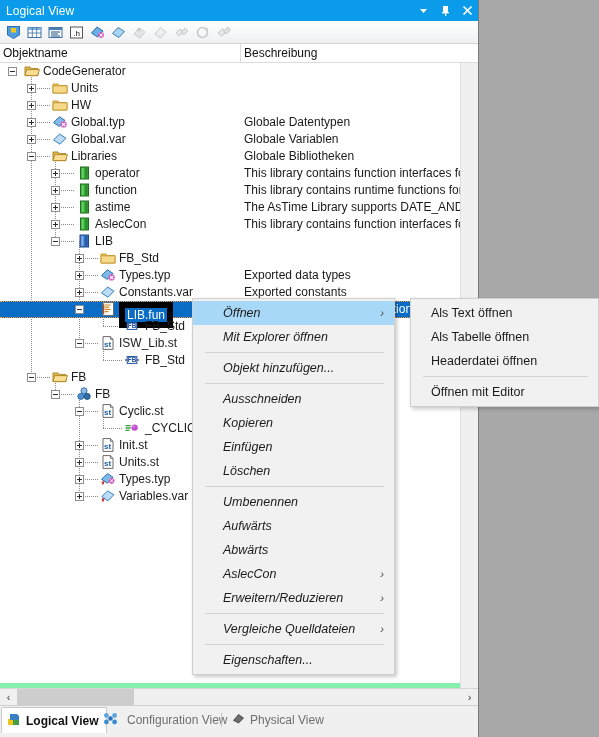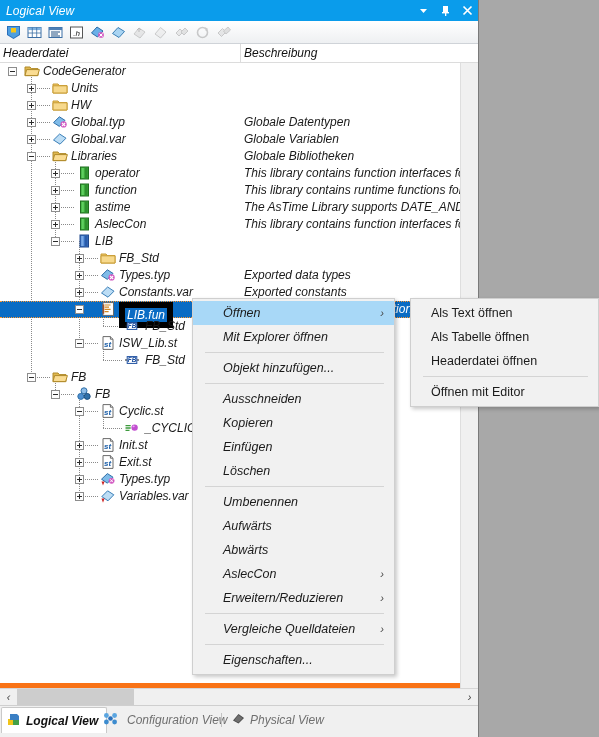--- a/index.html
+++ b/index.html
@@ -9,23 +9,22 @@
     background: #a8a8a8;
     font-family: "Liberation Sans", sans-serif;
     overflow: hidden;
   }
   #root { position: relative; width: 599px; height: 737px; }
 
   
   .window {
     position: absolute; left: 0; top: 0;
     width: 479px; height: 737px;
-    background: #f97316;
+    background: #86efac;
     border-right: 1px solid #7a7a7a;
-    font-style: italic;
   }
 
   .titlebar {
     position: relative;
     height: 21px;
     background: #0a9ceb;
     display: flex; align-items: center;
   }
   .titlebar .title {
     color: #ffffff;
@@ -318,21 +317,21 @@
       </span>
       <span class="tbar-icon disabled">
         <svg width="17" height="17" viewBox="0 0 17 17">
           <path d="M3 9 L7.5 4.5 L11 8 L6.5 12.5 Z" fill="#d0d0d0" stroke="#8a8a8a"></path>
           <path d="M8.5 7 L13 3 L15.5 6 L11 10 Z" fill="#bdbdbd" stroke="#8a8a8a"></path>
         </svg>
       </span>
     </div>
 
     <div class="colheader">
-      <span class="ch ch-1">Headerdatei</span>
+      <span class="ch ch-1">Objektname</span>
       <span class="divider"></span>
       <span class="ch ch-2">Beschreibung</span>
     </div>
 
     <div class="treepane">
       <div id="tree-lines">
           <span class="vline" style="left:31px; top:8px; height:307px;"></span>
           <span class="vline" style="left:55px; top:93px; height:86px;"></span>
           <span class="vline" style="left:79px; top:178px; height:103px;"></span>
           <span class="vline" style="left:103px; top:246px; height:18px;"></span>
@@ -620,21 +619,21 @@
           </div>
           <div class="row" style="top: 391px;">
             <span class="exp plus" style="left:75px; top:4px;"></span>
             <span class="ico" style="left:100px; top:0px;">
               <svg width="16" height="16" viewBox="0 0 16 16">
                 <path d="M3 1.6 h7.4 l2.6 2.6 v10.2 H3 Z" fill="#ffffff" stroke="#6b6b6b"></path>
                 <path d="M10.4 1.6 v2.6 h2.6" fill="#dddddd" stroke="#6b6b6b"></path>
                 <text x="7.6" y="11.6" font-size="8" font-weight="bold" text-anchor="middle" fill="#1d5fa8" font-family="Liberation Sans">st</text>
               </svg>
             </span>
-            <span class="label" style="left:119px;">Exit.st</span>
+            <span class="label" style="left:119px;">Units.st</span>
           </div>
           <div class="row" style="top: 408px;">
             <span class="exp plus" style="left:75px; top:4px;"></span>
             <span class="ico" style="left:100px; top:0px;">
               <svg width="16" height="16" viewBox="0 0 16 16">
                 <path d="M1.5 8.2 L7.4 2.6 L13 6.2 L7.4 12.2 Z" fill="#7fbbe8" stroke="#2f6fa8"></path>
                 <circle cx="11.6" cy="9.8" r="2.9" fill="#d256c0"></circle>
                 <path d="M10.1 8.3 L13.1 11.3 M13.1 8.3 L10.1 11.3" stroke="#fff" stroke-width="1"></path>
                 <path d="M1.5 10.6 L4.6 10.6 L3 14.6 Z" fill="#cc2020"></path>
               </svg>

